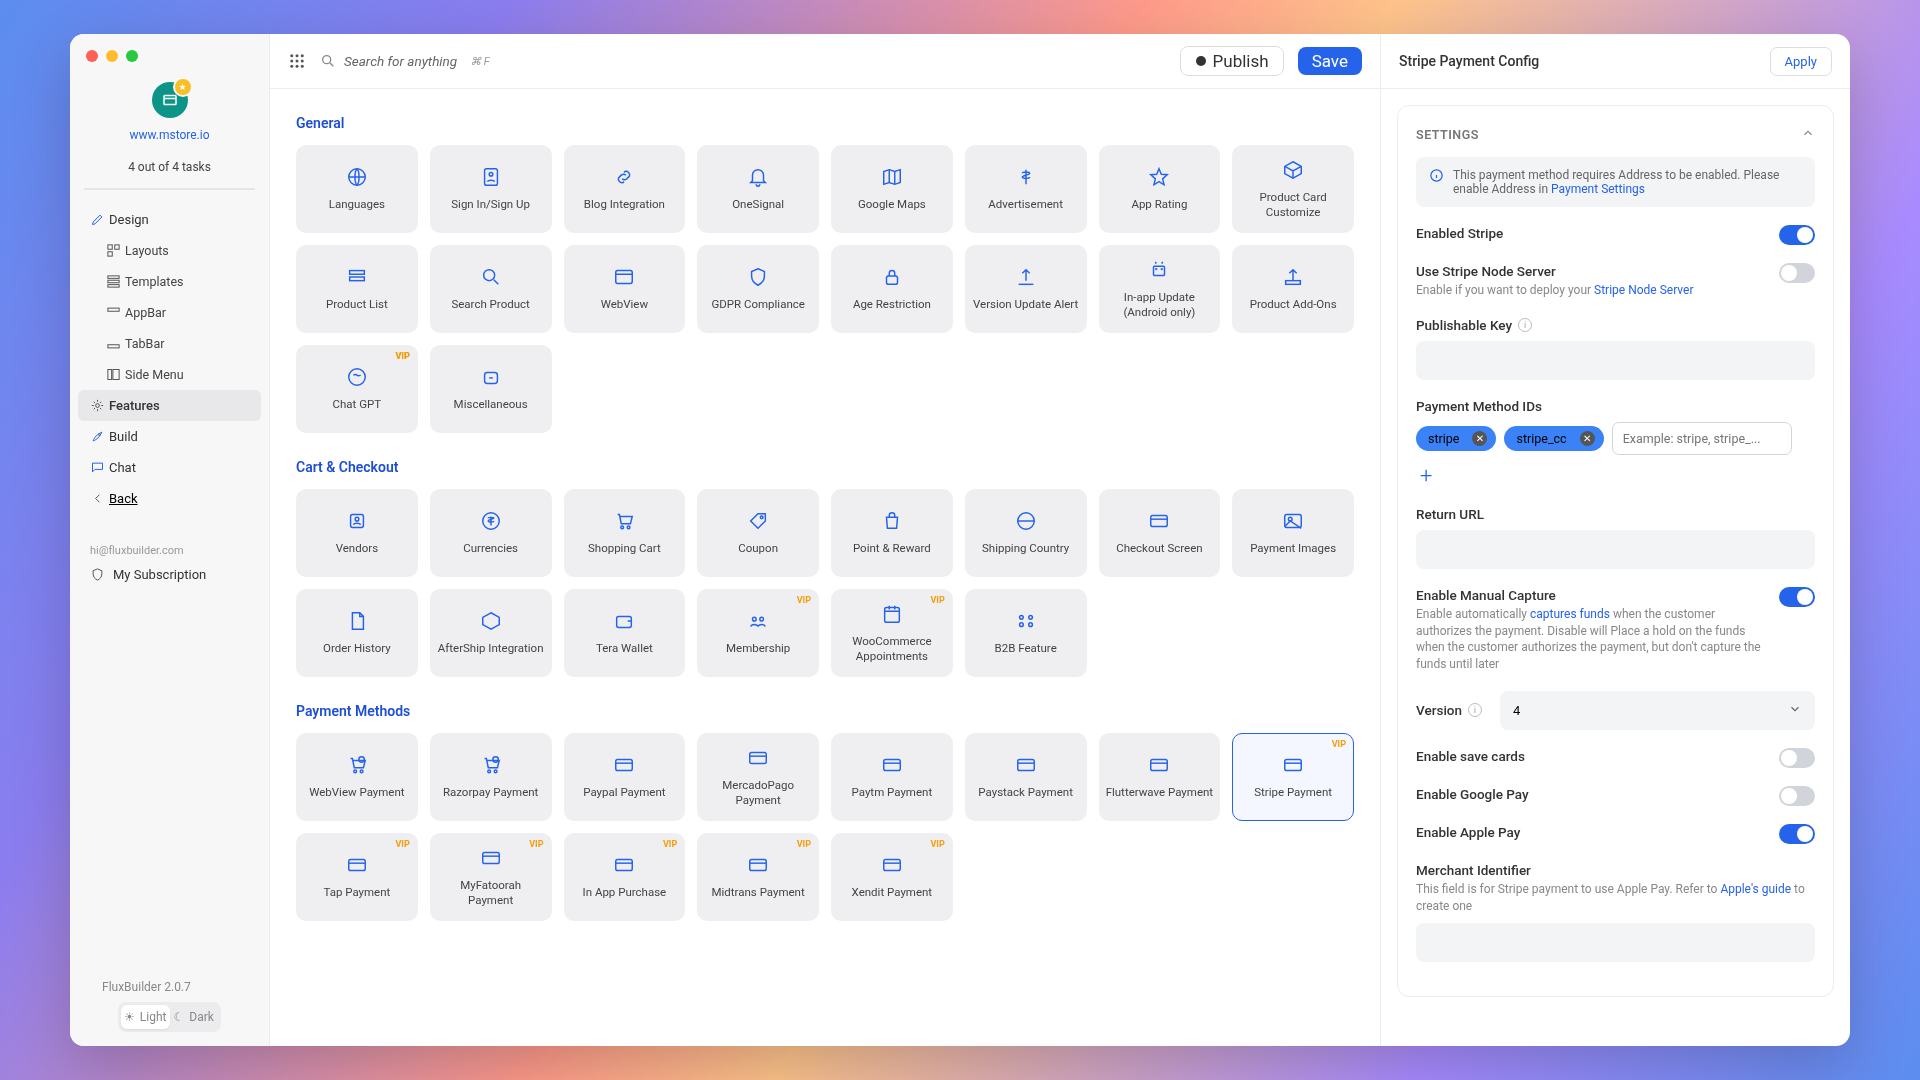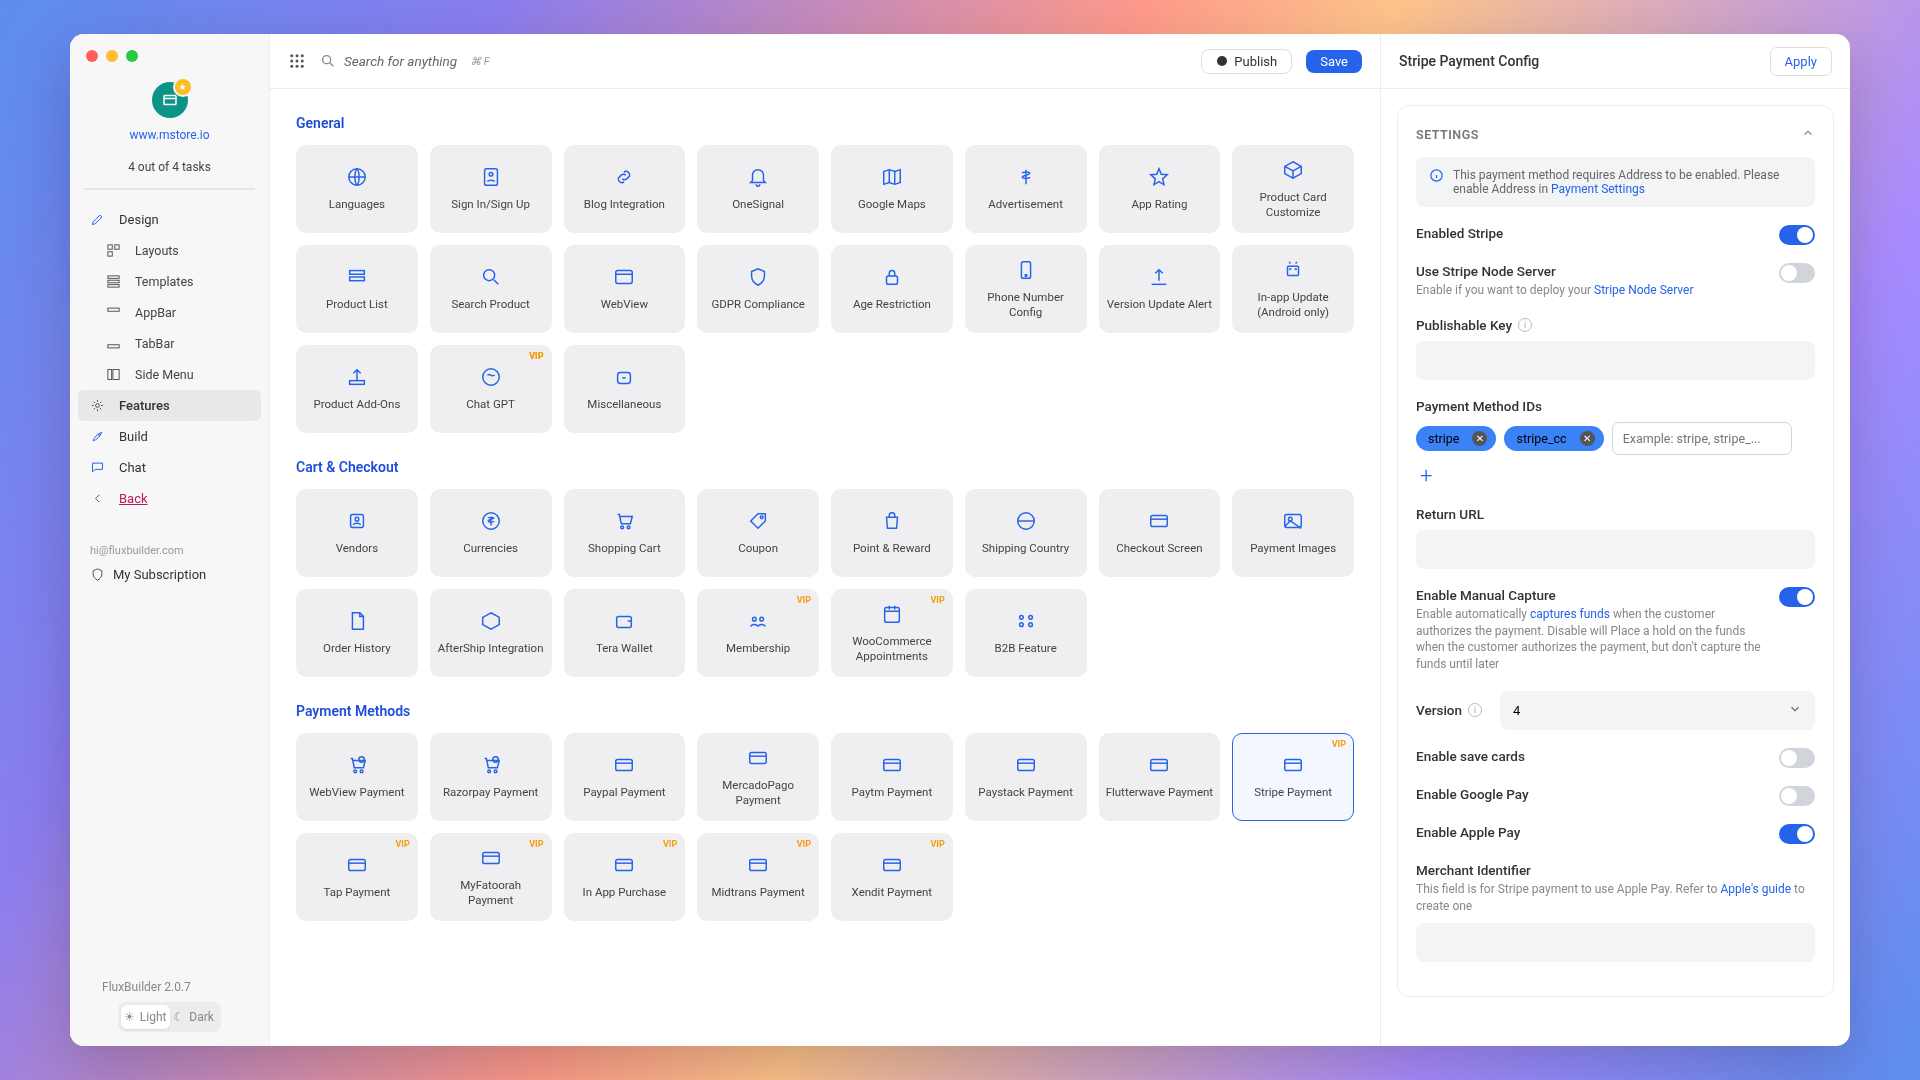--- a/index.html
+++ b/index.html
@@ -8,39 +8,39 @@
 .traffic{position:absolute;top:16px;left:16px;display:flex;gap:8px;z-index:10;}
 .dot{width:12px;height:12px;border-radius:50%;}
 .dot.r{background:#ff5f57;}.dot.y{background:#febc2e;}.dot.g{background:#28c840;}
 .sidebar{width:200px;background:#f7f7f8;border-right:1px solid #ececec;display:flex;flex-direction:column;padding-top:40px;}
 .avatar-wrap{display:flex;flex-direction:column;align-items:center;padding:8px 0 4px;}
 .avatar{width:36px;height:36px;border-radius:50%;background:#0d9488;display:flex;align-items:center;justify-content:center;position:relative;}
 .avatar::after{content:"★";position:absolute;top:-5px;right:-5px;width:16px;height:16px;background:#fbbf24;border:2px solid #f7f7f8;border-radius:50%;font-size:9px;display:flex;align-items:center;justify-content:center;color:#fff;}
 .site-url{color:#2563eb;font-size:12px;margin-top:10px;}
 .tasks{font-size:12px;color:#444;text-align:center;padding:14px 0;border-bottom:2px solid #e5e5e5;margin:0 14px 10px;}
 .nav{padding:4px 8px;}
-.nav-item{display:flex;align-items:flex-end;gap:14px;padding:8px 12px;font-size:13px;color:#333;border-radius:6px;cursor:pointer;}
+.nav-item{display:flex;align-items:flex-end;gap:4px;padding:8px 12px;font-size:13px;color:#333;border-radius:6px;cursor:pointer;}
 .nav-item.sub{padding-left:28px;font-size:12.5px;color:#444;}
 .nav-item.active{background:#e8e8ea;font-weight:500;}
-.nav-item.dim{color:#be185d;text-decoration:underline;}
+.nav-item.dim{color:#000000;text-decoration:underline;}
 .nav-icon{width:15px;height:15px;display:inline-flex;align-items:center;justify-content:center;}
 .nav-icon svg{width:15px;height:15px;stroke:#555;fill:none;stroke-width:1.6;}
 .nav-item .nav-icon.blue svg{stroke:#2563eb;}
 .side-foot{margin-top:auto;padding:10px 32px 14px;font-size:12px;color:#888;}
 .sub-email{font-size:11px;color:#999;padding:8px 20px 4px;}
 .sub-link{display:flex;align-items:center;gap:8px;padding:6px 20px;font-size:13px;color:#333;}
 .theme-toggle{display:flex;margin:8px 16px 0;background:#ececee;border-radius:8px;padding:3px;}
 .theme-btn{flex:1;padding:5px 0;font-size:12px;border-radius:6px;display:flex;align-items:center;justify-content:center;gap:5px;cursor:pointer;}
 .theme-btn.active{background:#fff;box-shadow:0 1px 2px rgba(0,0,0,.08);}
 .main{flex:1;display:flex;flex-direction:column;min-width:0;}
 .topbar{height:55px;display:flex;align-items:center;padding:0 18px;border-bottom:1px solid #ececec;gap:14px;}
 .grid-icon{width:18px;height:18px;}
 .search{display:flex;align-items:center;gap:8px;flex:1;color:#666;font-size:13.5px;font-style:italic;}
 .kbd{font-size:11px;padding:1px 5px;color:#999;}
-.btn{padding:4px 14px;border-radius:8px;font-size:13px;display:flex;align-items:center;gap:6px;cursor:pointer;}
+.btn{padding:4px 14px;border-radius:8px;font-size:17px;display:flex;align-items:center;gap:6px;cursor:pointer;}
 .btn.publish{background:#fff;border:1px solid #ddd;color:#333;}
 .btn.save{background:#2563eb;color:#fff;}
 .content{flex:1;overflow-y:auto;padding:22px 26px;}
 .section-title{font-size:14px;font-weight:600;color:#1d4ed8;margin:4px 0 14px;}
 .tile-grid{display:grid;grid-template-columns:repeat(8,1fr);gap:12px;margin-bottom:26px;}
 .tile{background:#efeff1;border-radius:10px;height:88px;display:flex;flex-direction:column;align-items:center;justify-content:center;gap:9px;position:relative;cursor:pointer;border:1.5px solid transparent;}
 .tile.selected{border-color:#2563eb;background:#f4f7ff;}
 .tile-icon{width:22px;height:22px;}
 .tile-icon svg{width:22px;height:22px;stroke:#2563eb;fill:none;stroke-width:1.6;}
 .tile-label{font-size:11.5px;color:#444;text-align:center;line-height:1.25;padding:0 6px;}
@@ -328,27 +328,20 @@
           </div>
           <div class="tile">
             <span class="tile-icon"><svg viewBox="0 0 24 24">
                 <rect x="6" y="11" width="12" height="9" rx="2"></rect>
                 <path d="M9 11V8a3 3 0 016 0v3"></path>
               </svg></span>
             <span class="tile-label">Age Restriction</span>
           </div>
           <div class="tile">
             <span class="tile-icon"><svg viewBox="0 0 24 24">
-                <rect x="7" y="3" width="10" height="18" rx="2"></rect>
-                <circle cx="12" cy="18" r="1"></circle>
-              </svg></span>
-            <span class="tile-label">Phone Number Config</span>
-          </div>
-          <div class="tile">
-            <span class="tile-icon"><svg viewBox="0 0 24 24">
                 <path d="M12 4v12M8 8l4-4 4 4"></path>
                 <path d="M4 20h16"></path>
               </svg></span>
             <span class="tile-label">Version Update Alert</span>
           </div>
           <div class="tile">
             <span class="tile-icon"><svg viewBox="0 0 24 24">
                 <rect x="6" y="8" width="12" height="10" rx="1"></rect>
                 <path d="M9 5l-1-2M15 5l1-2"></path>
                 <circle cx="9" cy="11" r=".5"></circle>

